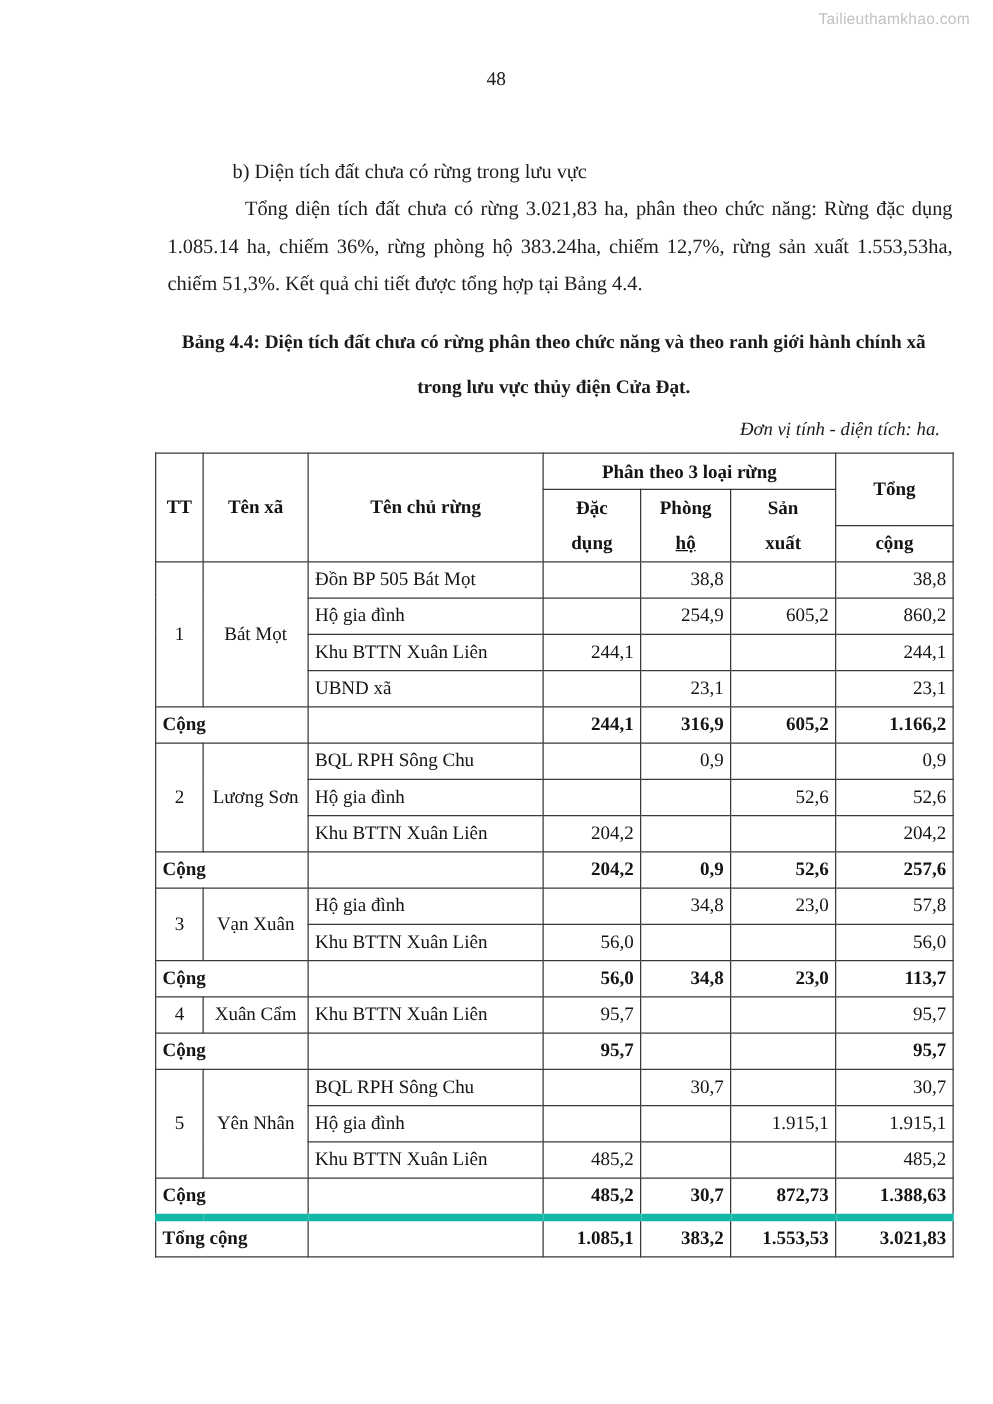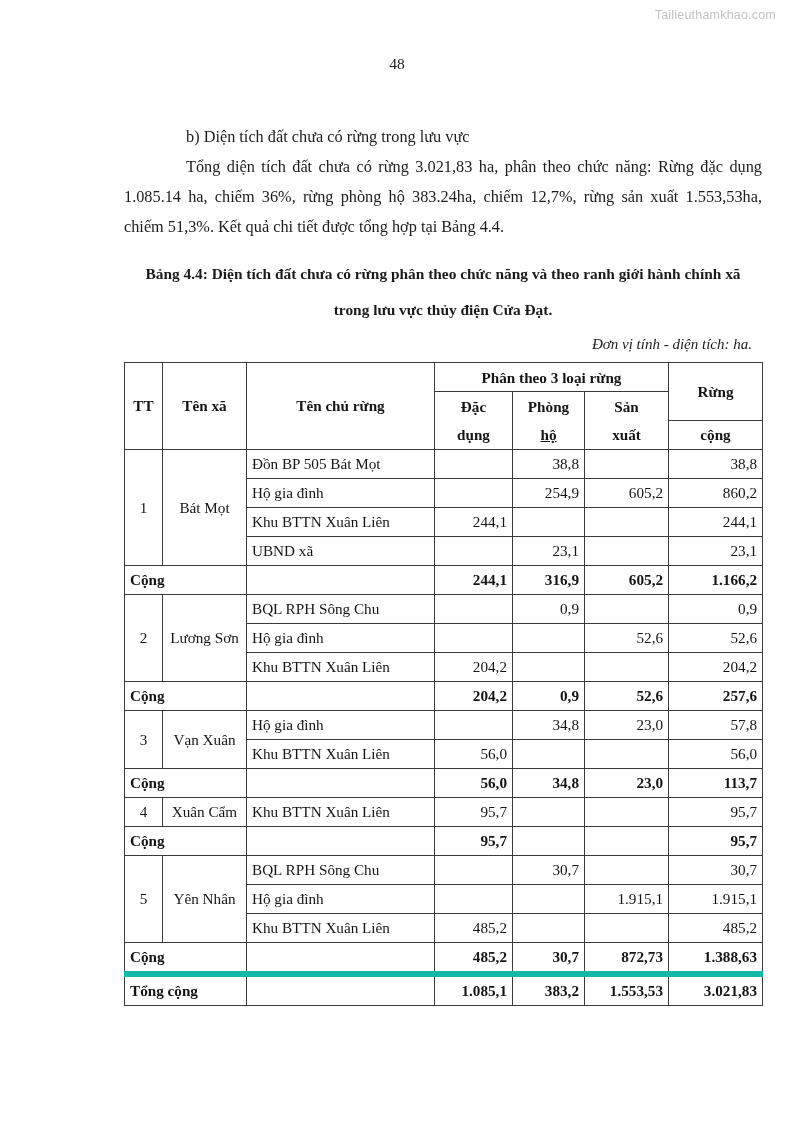--- a/index.html
+++ b/index.html
@@ -61,20 +61,21 @@
     text-align: justify;
     text-justify: inter-word;
     margin: 0;
     color: #1c1c1c;
   }
   .para.first-line-indent {
     text-indent: 62px;
   }
   .para + .para {
     margin-top: 0;
+    margin-left: 10px;
   }
 
   
   .table-caption {
     margin-top: 14px;
     font-size: 15.4px;
     font-weight: bold;
     line-height: 36px;
     text-align: center;
     padding: 0 10px;
@@ -169,21 +170,21 @@
             <col class="c-ph">
             <col class="c-sx">
             <col class="c-tc">
         </colgroup>
         <thead>
           <tr>
             <th rowspan="3">TT</th>
             <th rowspan="3">Tên xã</th>
             <th rowspan="3">Tên chủ rừng</th>
             <th colspan="3">Phân theo 3 loại rừng</th>
-            <th rowspan="2">Rừng</th>
+            <th rowspan="2">Tổng</th>
           </tr>
           <tr>
             <th style="border-bottom:none;">Đặc</th>
             <th style="border-bottom:none;">Phòng</th>
             <th style="border-bottom:none;">Sản</th>
           </tr>
           <tr>
             <th style="border-top:none;">dụng</th>
             <th style="border-top:none;text-decoration:underline;">hộ</th>
             <th style="border-top:none;">xuất</th>

